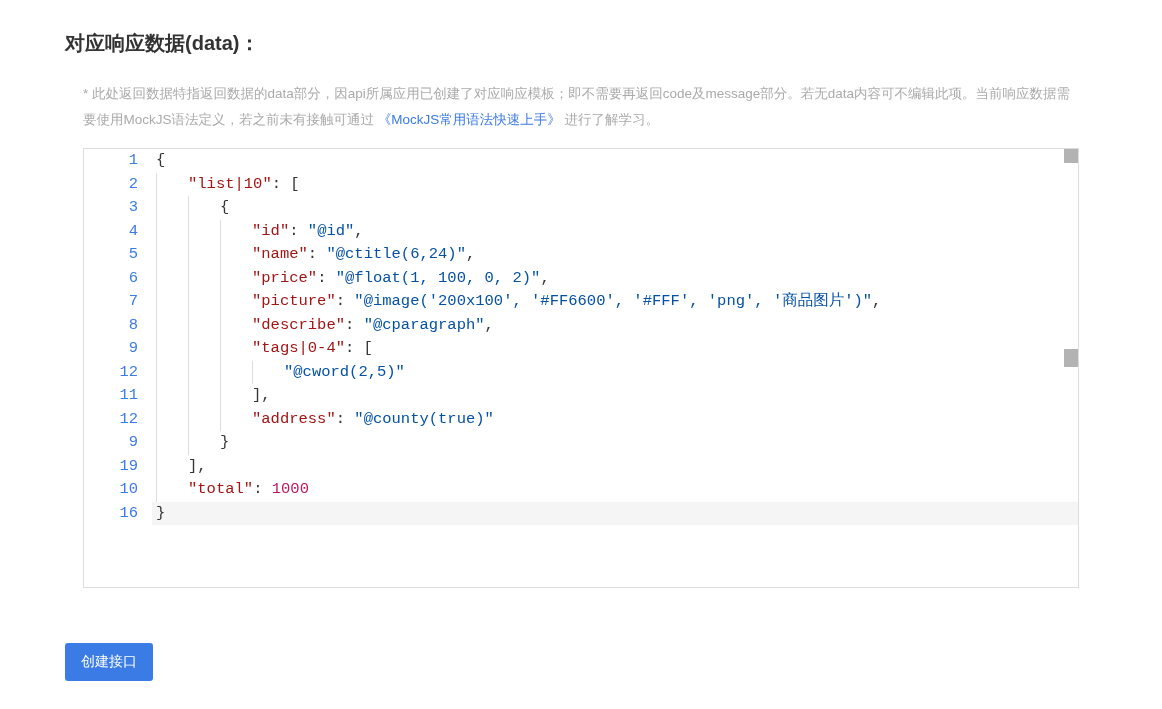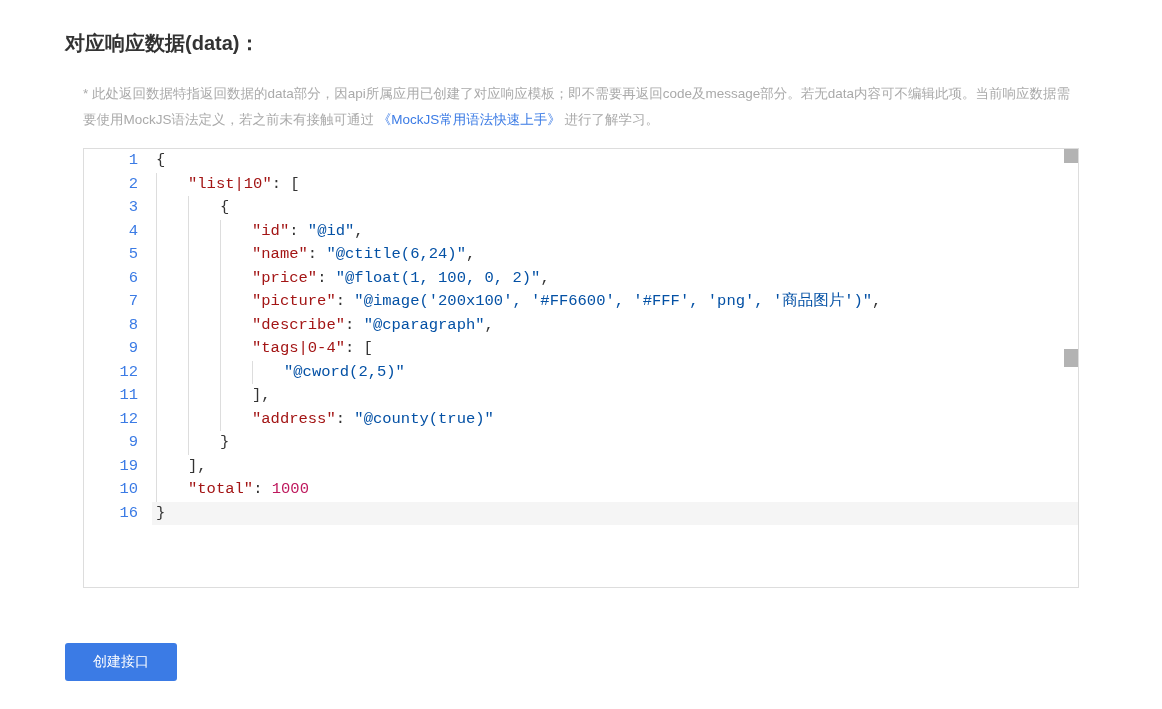--- a/index.html
+++ b/index.html
@@ -115,21 +115,21 @@
       height: 18px;
       background: #b3b3b3;
     }
     .button-row {
       margin-top: 55px;
     }
     .primary-btn {
       background: #3b7be5;
       color: #fff;
       border: none;
-      padding: 10px 28px;
+      padding: 10px 16px;
       font-size: 14px;
       border-radius: 3px;
       cursor: pointer;
       font-family: inherit;
     }
   </style>
 </head>
 <body>
 
 <div class="section-header">对应响应数据(data)：</div>

